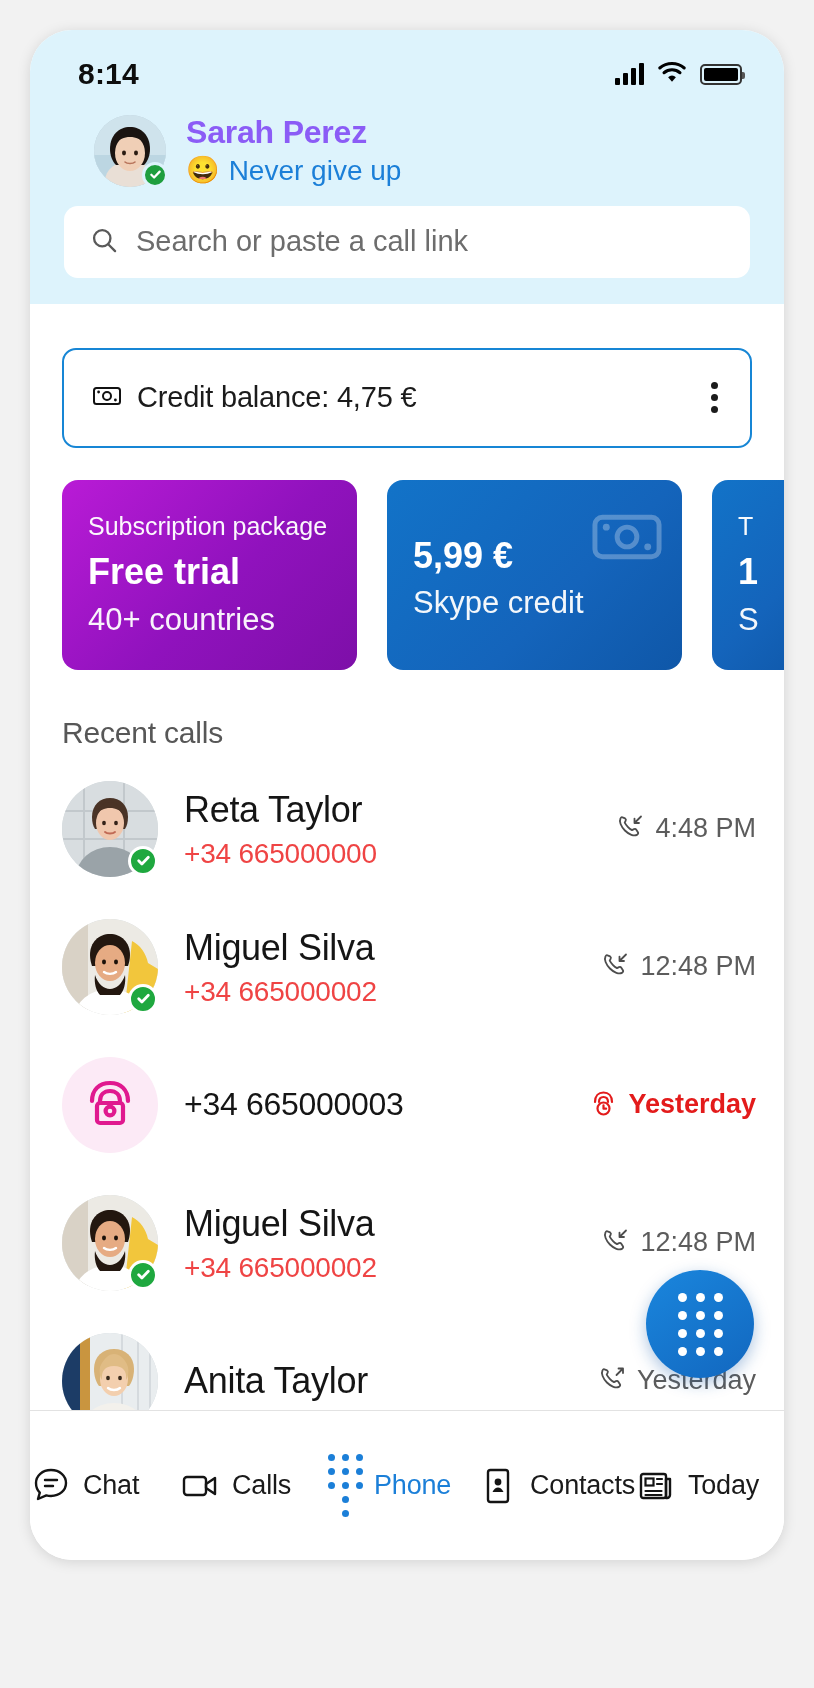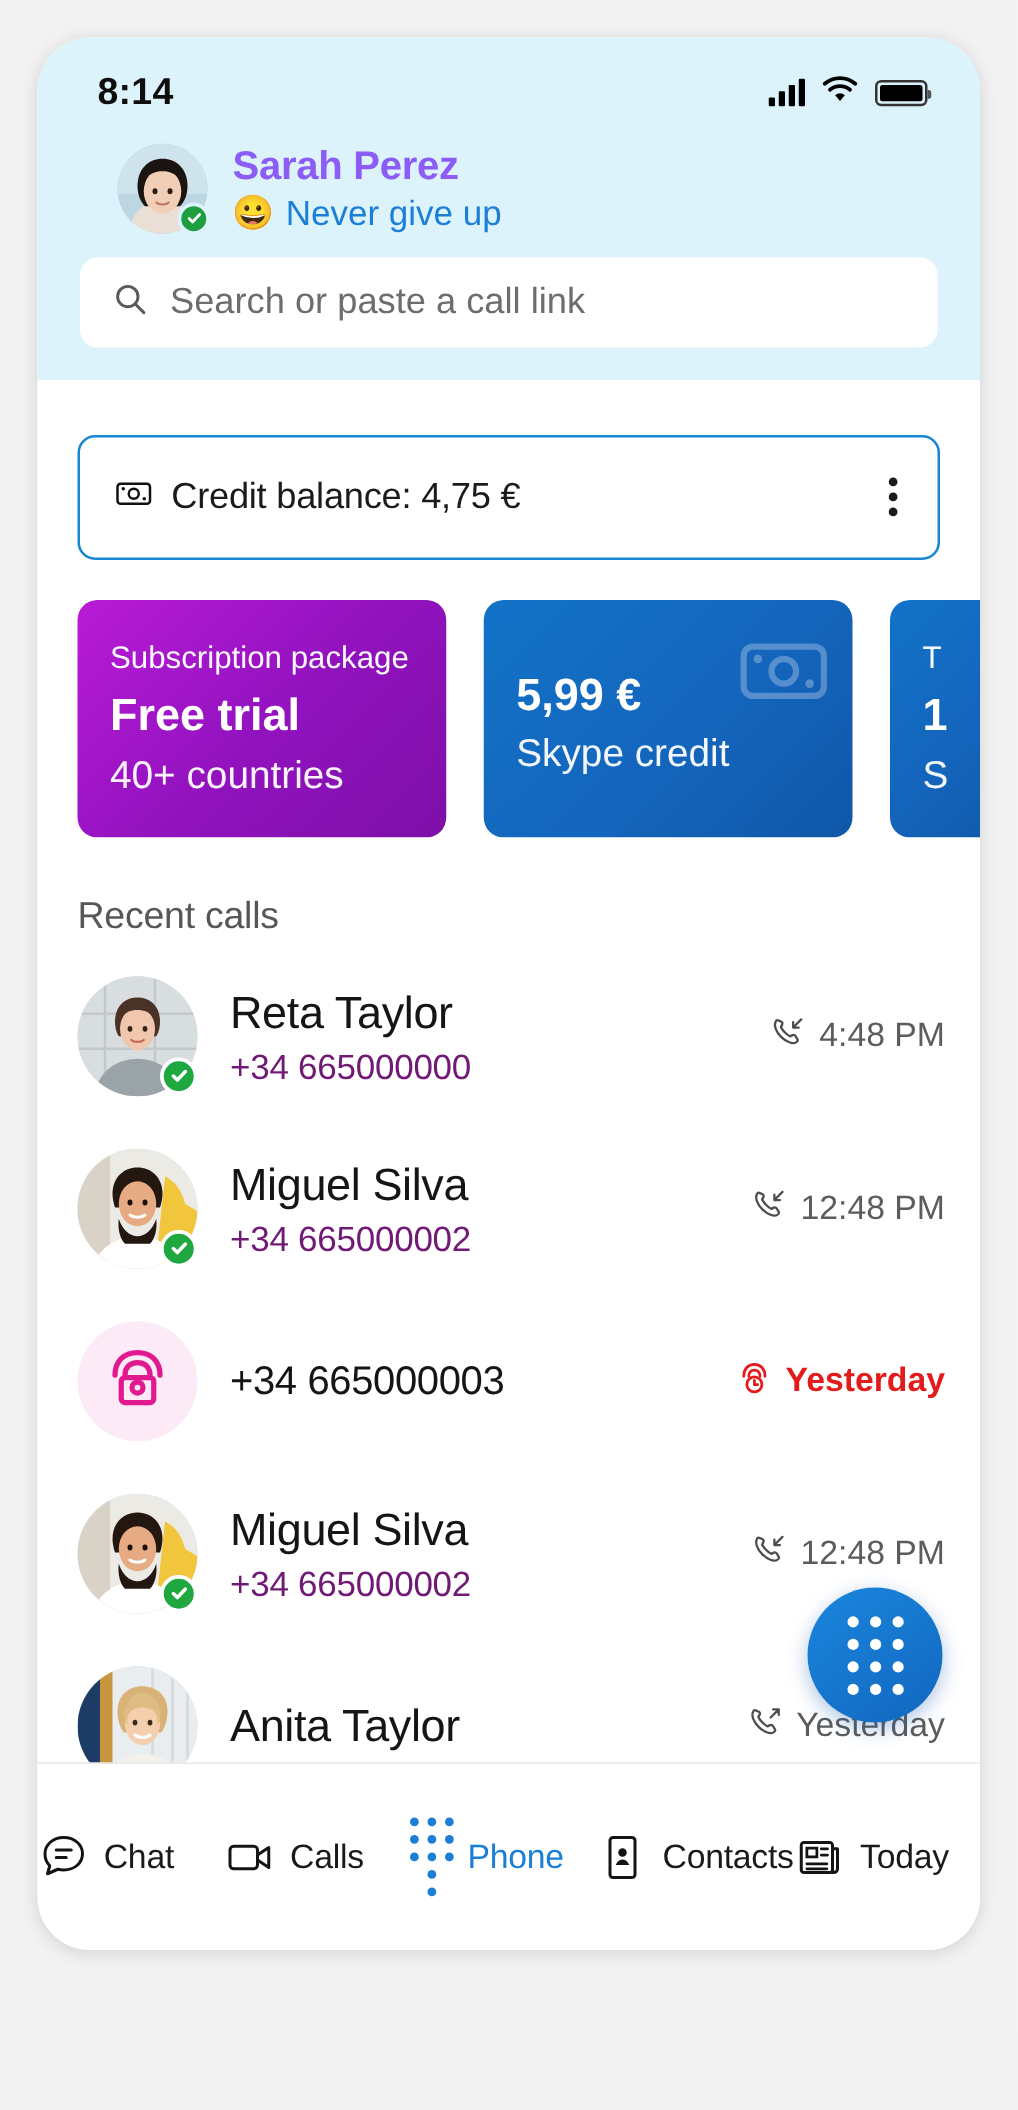--- a/index.html
+++ b/index.html
@@ -156,21 +156,21 @@
     position: absolute; right: 0px; bottom: 1px;
     width: 30px; height: 30px; border-radius: 50%;
     background: #1fa83f; border: 3px solid #fff;
     display: flex; align-items: center; justify-content: center;
   }
   .call-badge svg { width: 15px; height: 15px; }
   .call-av.pink { background: #fceaf6; display: flex; align-items: center; justify-content: center; }
   .call-av.pink svg { width: 56px; height: 56px; }
   .call-main { flex: 1 1 auto; min-width: 0; display: flex; flex-direction: column; gap: 4px; }
   .call-name { font-size: 36px; color: #151515; letter-spacing: -0.3px; line-height: 1.25; }
-  .call-num { font-size: 28px; color: #701a75; letter-spacing: -0.2px; line-height: 1.25; }
+  .call-num { font-size: 28px; color: #ef4444; letter-spacing: -0.2px; line-height: 1.25; }
   .call-num-only { font-size: 32px; color: #151515; letter-spacing: -0.3px; }
   .call-meta { display: flex; align-items: center; gap: 11px; flex: 0 0 auto; }
   .call-meta svg { width: 28px; height: 28px; }
   .call-time { font-size: 27px; color: #5c5c5c; white-space: nowrap; }
   .call-meta.missed .call-time { color: #e31b1b; font-weight: 600; }
 
   
   .fab {
     position: absolute;
     right: 30px; bottom: 182px;

